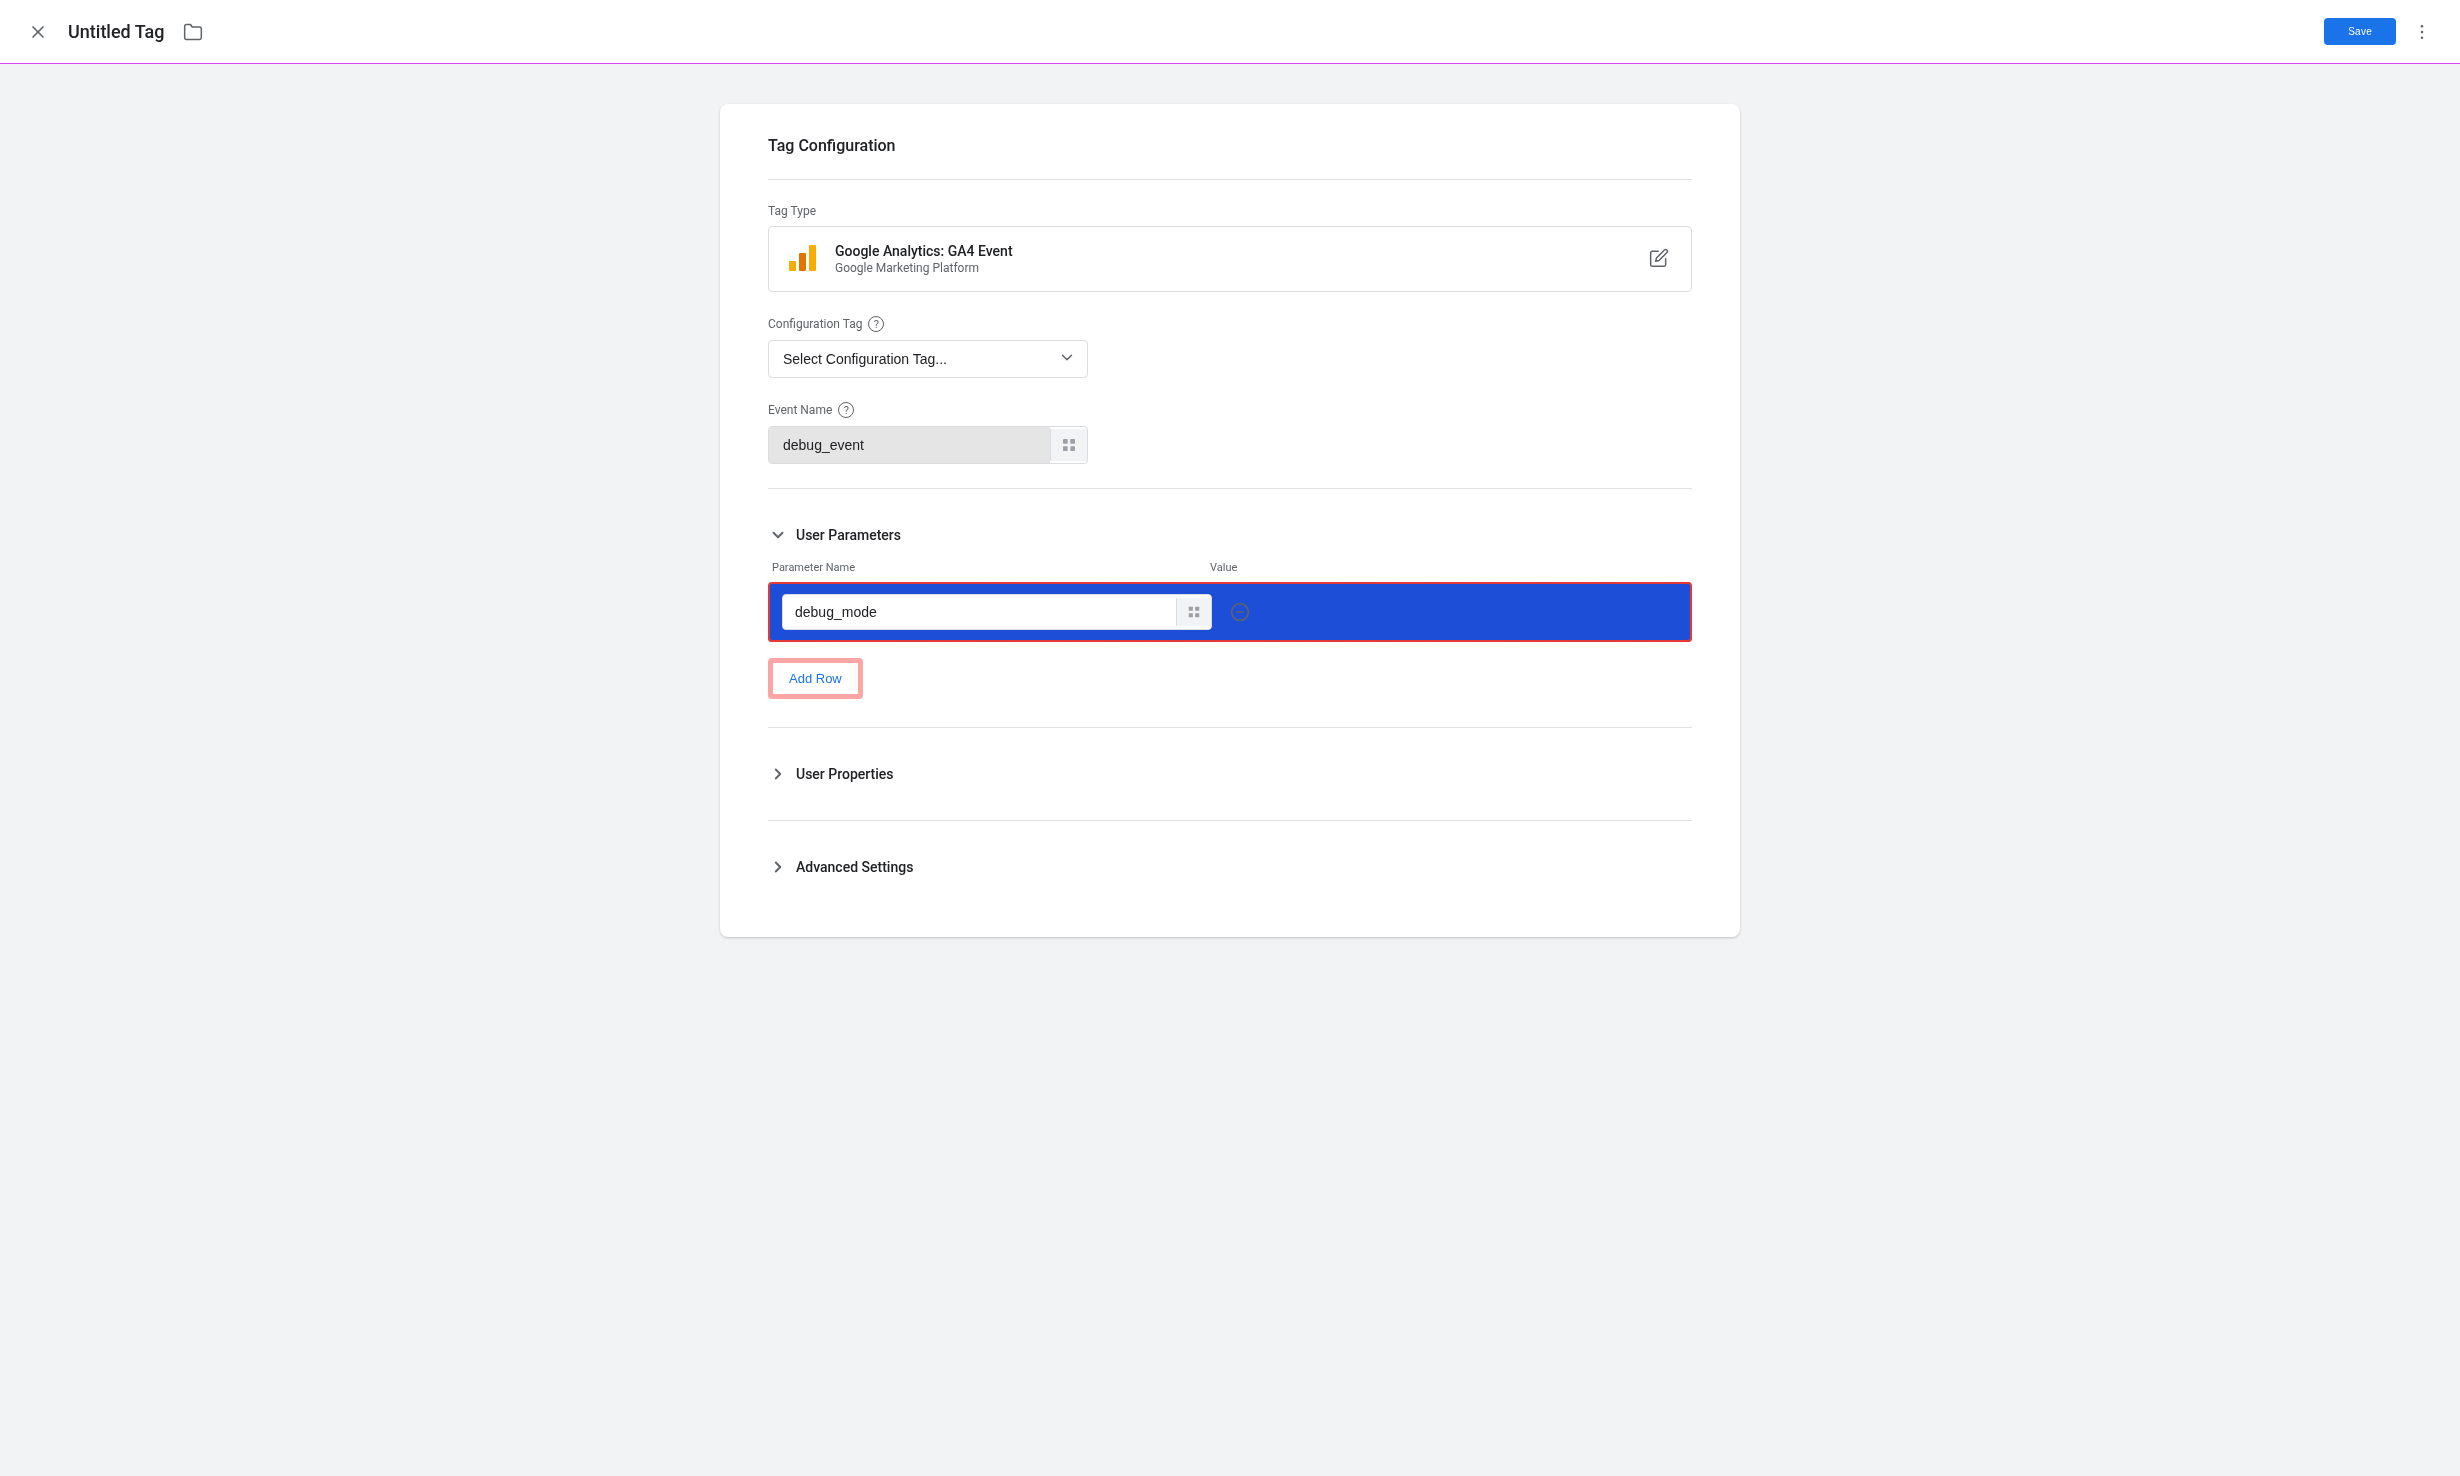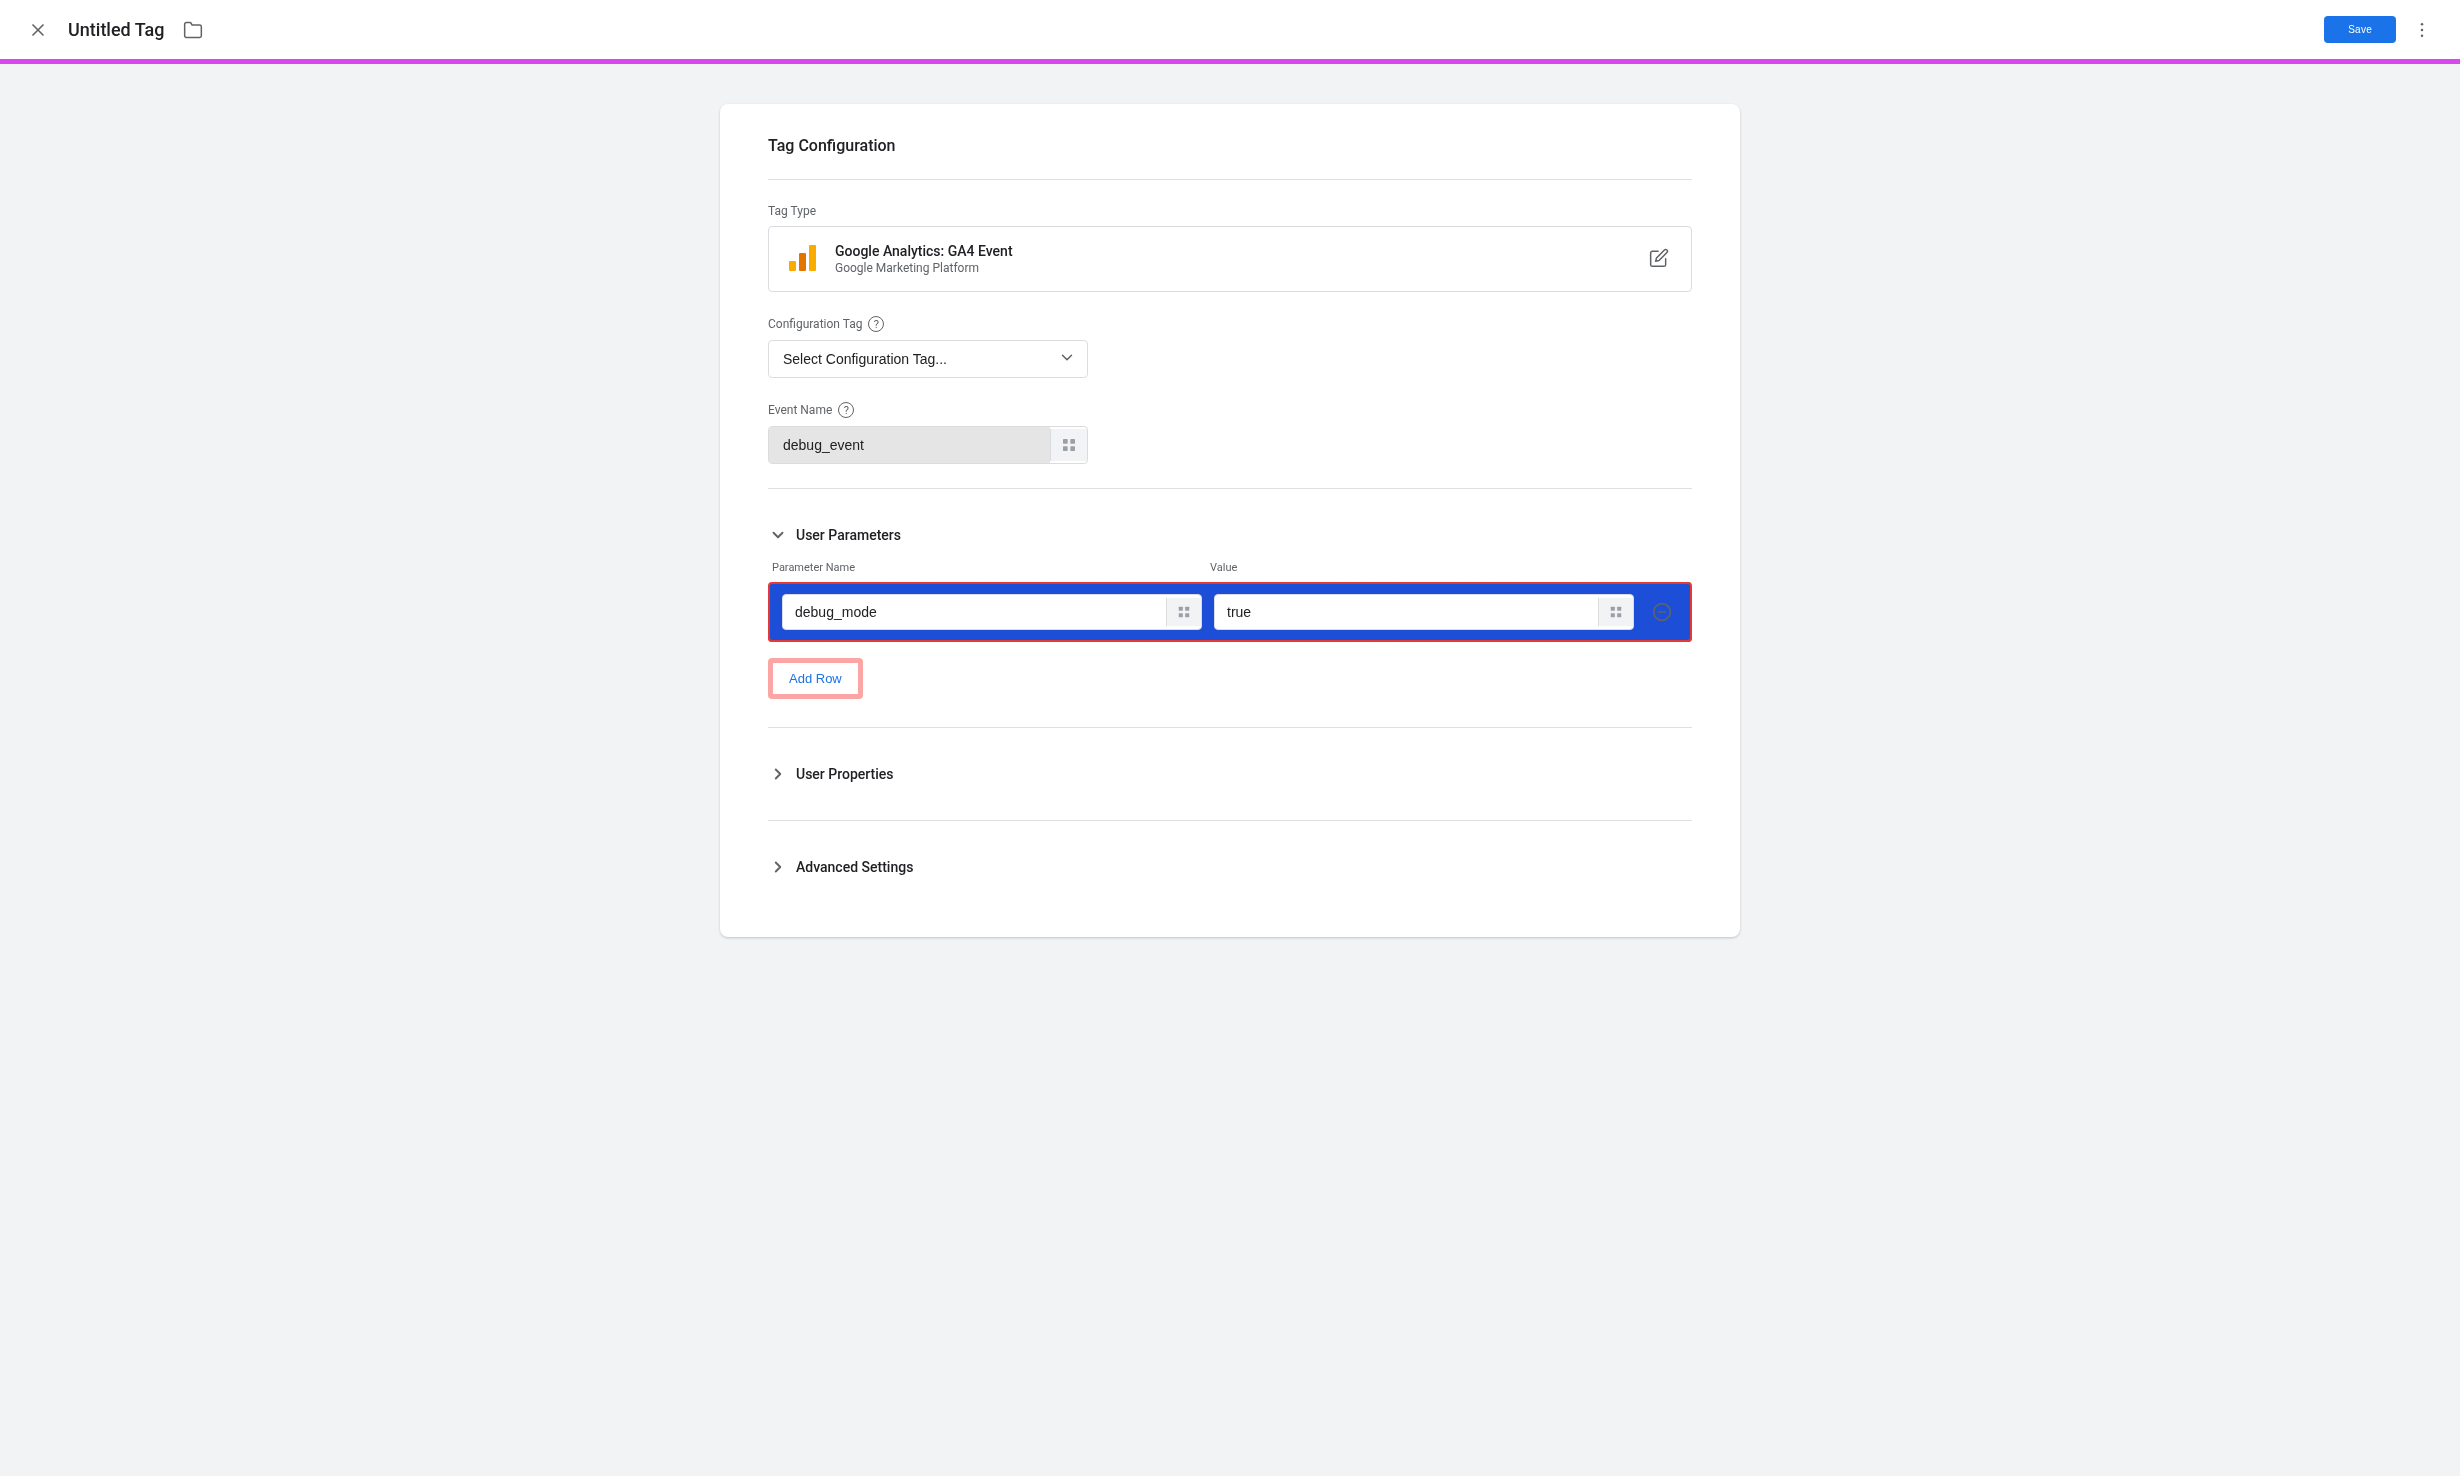--- a/index.html
+++ b/index.html
@@ -9,21 +9,21 @@
       min-height: 100vh;
       font-size: 14px;
       color: #202124;
     }
 
     
     .header {
       display: flex;
       align-items: center;
       background: #fff;
-      border-bottom: 5px solid #d946ef;
+      border-bottom: 1px solid #d946ef;
       padding: 16px 20px;
       height: 64px;
       position: sticky;
       top: 0;
       z-index: 100;
     }
     .header-left {
       display: flex;
       align-items: center;
       gap: 12px;
@@ -477,31 +477,20 @@
             <button class="param-icon-btn" title="Insert variable">
               <svg width="14" height="14" viewBox="0 0 24 24" fill="none">
                 <rect x="3" y="3" width="7" height="7" rx="1" fill="#9aa0a6"></rect>
                 <rect x="14" y="3" width="7" height="7" rx="1" fill="#9aa0a6"></rect>
                 <rect x="3" y="14" width="7" height="7" rx="1" fill="#9aa0a6"></rect>
                 <rect x="14" y="14" width="7" height="7" rx="1" fill="#9aa0a6"></rect>
               </svg>
             </button>
           </div>
 
-          <div class="param-input-group value-group">
-            <input type="text" class="param-input" value="true" style="">
-            <button class="param-icon-btn" title="Insert variable">
-              <svg width="14" height="14" viewBox="0 0 24 24" fill="none">
-                <rect x="3" y="3" width="7" height="7" rx="1" fill="#9aa0a6"></rect>
-                <rect x="14" y="3" width="7" height="7" rx="1" fill="#9aa0a6"></rect>
-                <rect x="3" y="14" width="7" height="7" rx="1" fill="#9aa0a6"></rect>
-                <rect x="14" y="14" width="7" height="7" rx="1" fill="#9aa0a6"></rect>
-              </svg>
-            </button>
-          </div>
 
           <button class="remove-btn" title="Remove row">
             <svg width="20" height="20" viewBox="0 0 24 24" fill="none" stroke="#5f6368" stroke-width="2" stroke-linecap="round">
               <circle cx="12" cy="12" r="10"></circle>
               <line x1="8" y1="12" x2="16" y2="12"></line>
             </svg>
           </button>
         </div>
 
         

